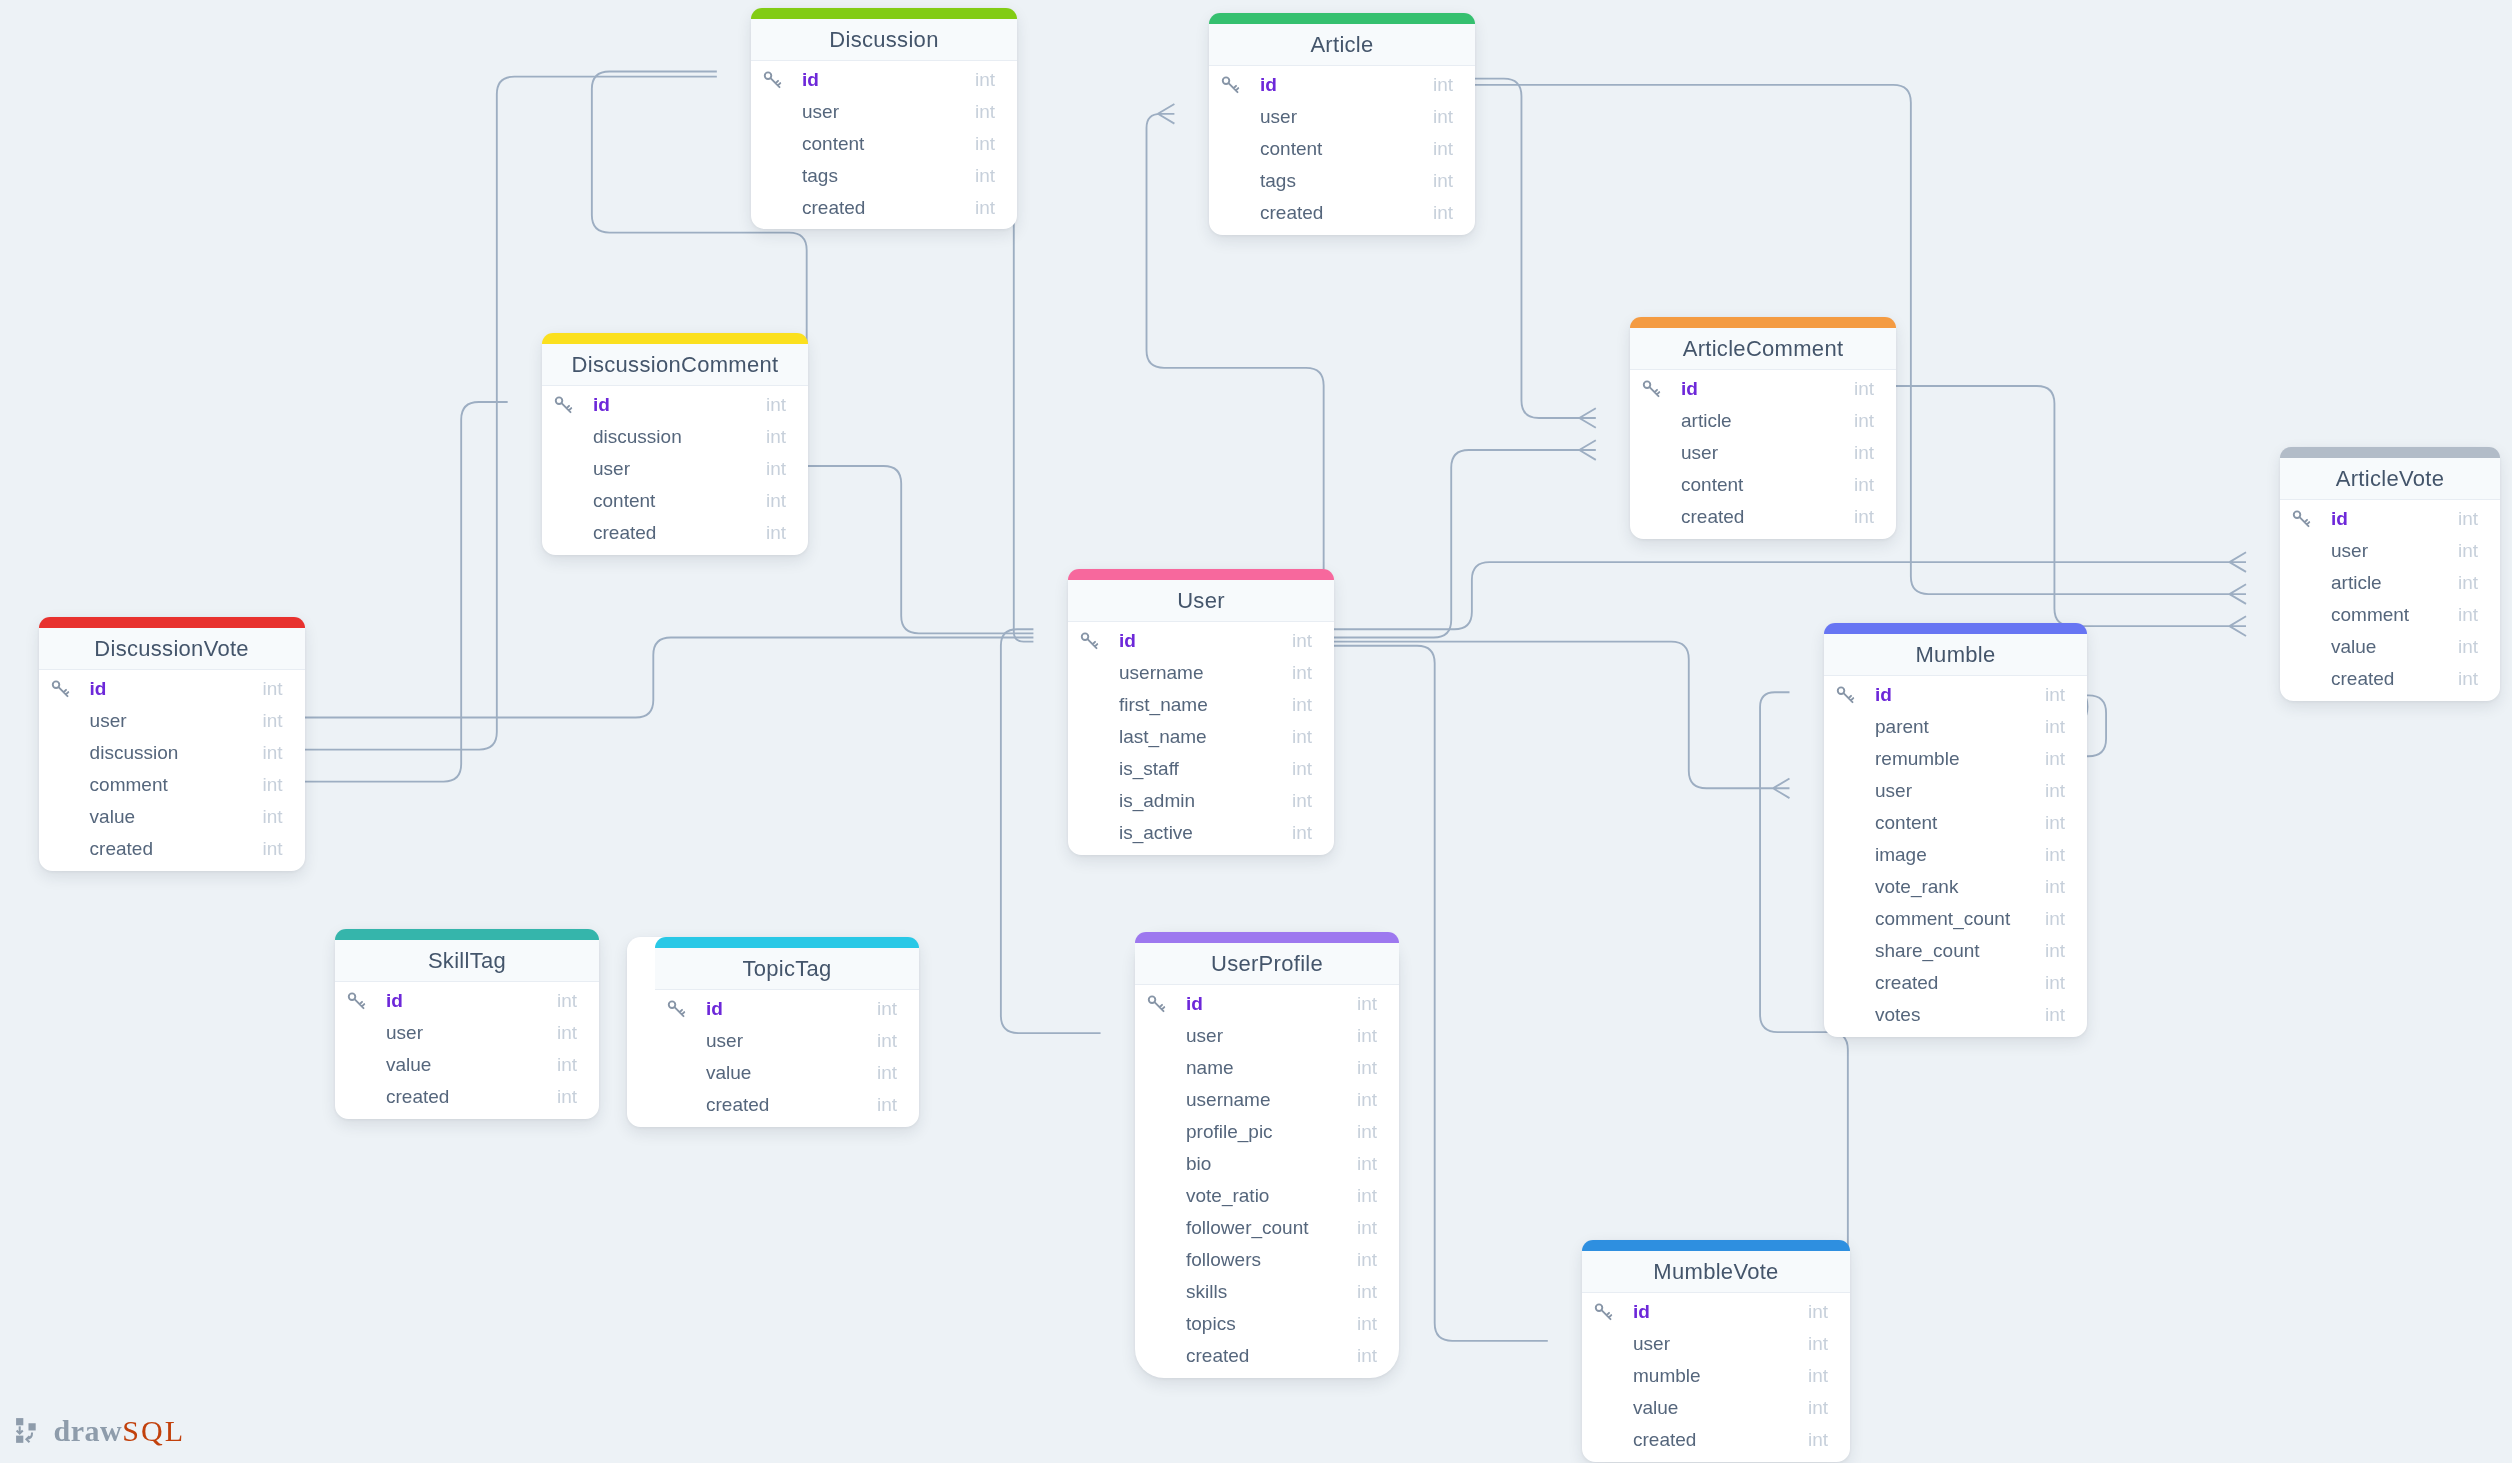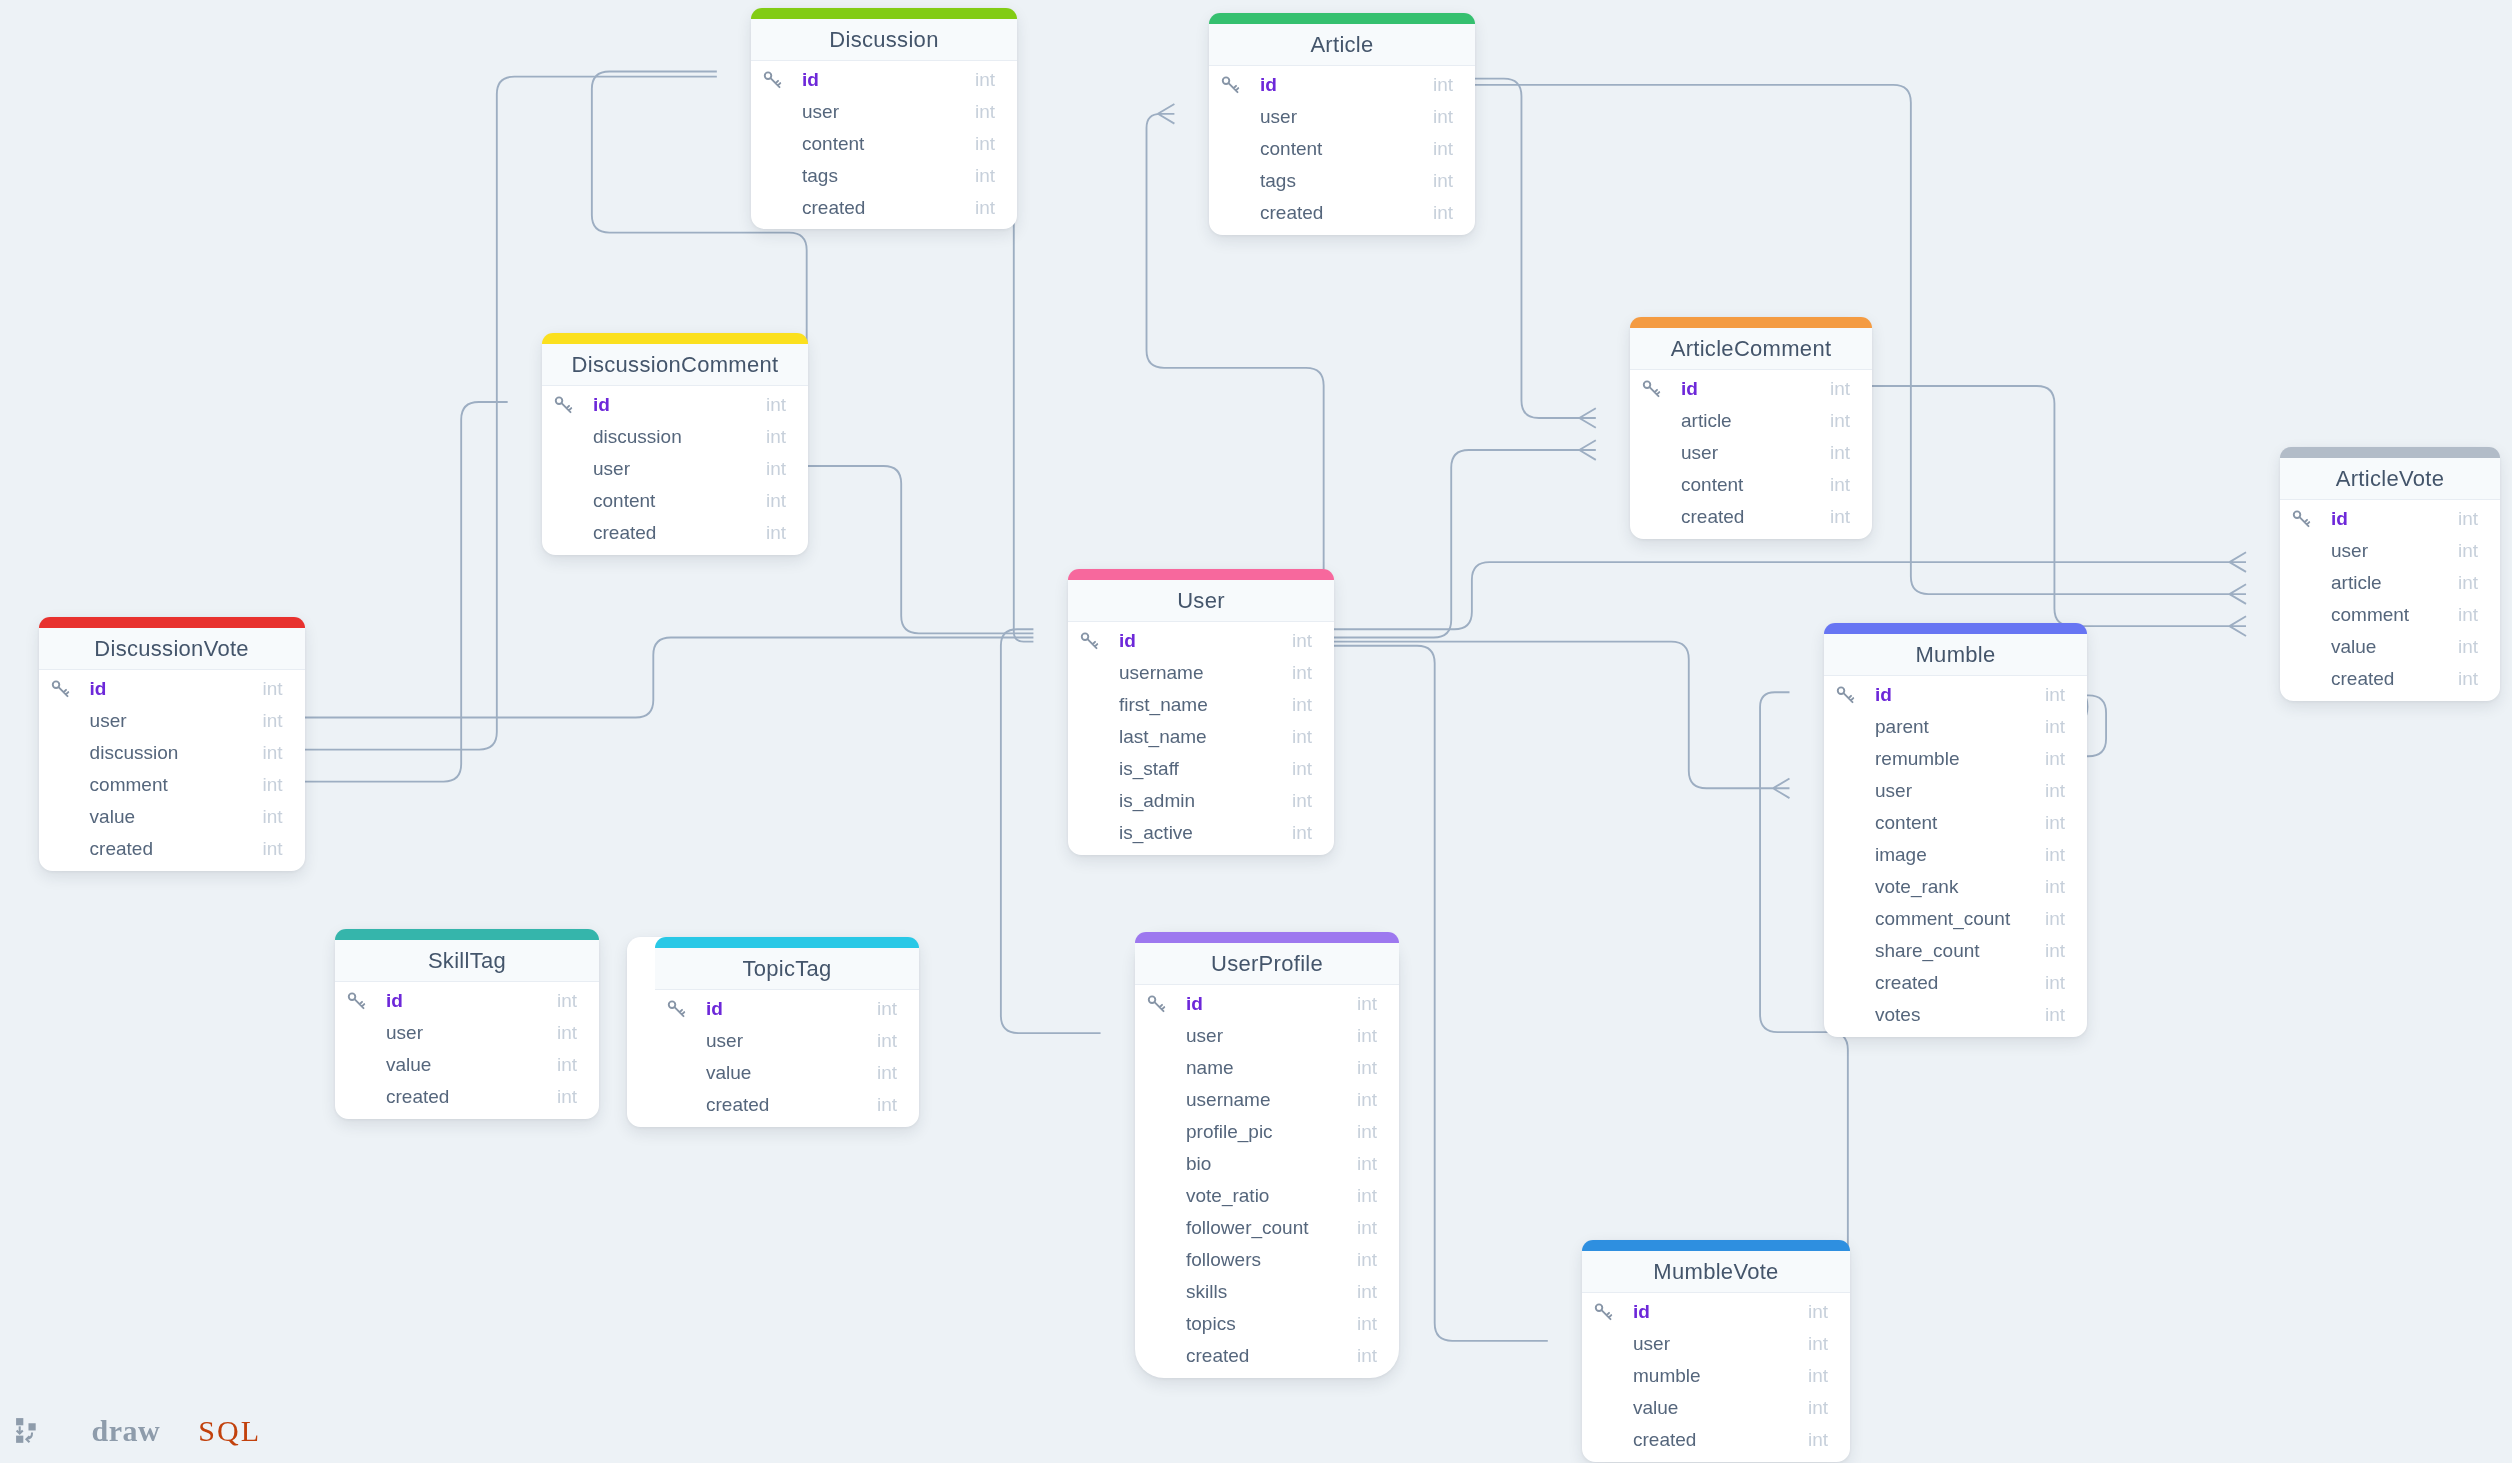--- a/index.html
+++ b/index.html
@@ -13,21 +13,21 @@
     display:flex;align-items:center;justify-content:center;}
   .card-title{font-size:22px;font-weight:500;color:#44556b;letter-spacing:0.3px;}
   .field-rows{padding:3.1px 0 5.2px 0;}
   .field-row{position:relative;height:32px;display:flex;align-items:center;
     padding:0 22px 0 51px;}
   .key-icon{position:absolute;left:11.4px;top:50%;transform:translateY(-50%);width:20.7px;height:20.7px;}
   .field-name{font-size:19px;color:#55667c;flex:1;white-space:nowrap;}
   .field-row.pk .field-name{font-weight:700;color:#6d28d9;}
   .field-type{font-size:19px;color:#c7d0db;}
   #logo{position:absolute;left:13.4px;top:1414px;z-index:3;display:flex;align-items:center;
-    color:#8e9cab;gap:38px;}
+    color:#8e9cab;}
   #logo .logo-draw{font-family:"Liberation Serif","DejaVu Serif",serif;font-weight:700;font-size:30px;letter-spacing:0.5px;}
   #logo .logo-sql{font-family:"Liberation Serif","DejaVu Serif",serif;font-weight:400;font-size:30px;color:#c2410c;letter-spacing:2.1px;}
   #logo svg{margin-right:7.2px;}
 </style>
 </head>
 <body>
 
 <div id="canvas" style="width: 2512px; height: 1464px; background: rgb(237, 242, 246);">
   <svg id="wires" width="2512" height="1464" viewBox="0 0 4864 2834">
       <path d="M524 1389 L1231 1389 Q1265 1389 1265 1355 L1265 1268 Q1265 1234 1299 1234 L2001 1234 M556 1389 L524 1408 M556 1389 L524 1370" fill="none" stroke="#9daec2" stroke-width="3.6"></path>
@@ -152,21 +152,21 @@
         <div class="field-row">
           <span class="field-name">content</span>
           <span class="field-type">int</span>
         </div>
         <div class="field-row">
           <span class="field-name">created</span>
           <span class="field-type">int</span>
         </div>
       </div>
     </div>
-    <div class="table-card" style="left: 1596px; top: 317px; width: 242px;">
+    <div class="table-card" style="left: 1596px; top: 317px; width: 266px;">
       <div class="color-bar" style="background: rgb(244, 155, 66);"></div>
       <div class="card-header">
         <div class="card-title">ArticleComment</div>
       </div>
       <div class="field-rows">
         <div class="field-row pk">
           <span class="key-icon"><svg viewBox="0 0 24 24" width="20.7" height="20.7" fill="none" stroke="#8795a7" stroke-width="2.2" stroke-linecap="round">
               <circle cx="7" cy="7" r="3.8"></circle>
               <path d="M9.9 9.9 L20.3 20.3 M15.8 15.8 L18.6 13 M18.4 18.4 L21.2 15.6"></path>
             </svg></span>

